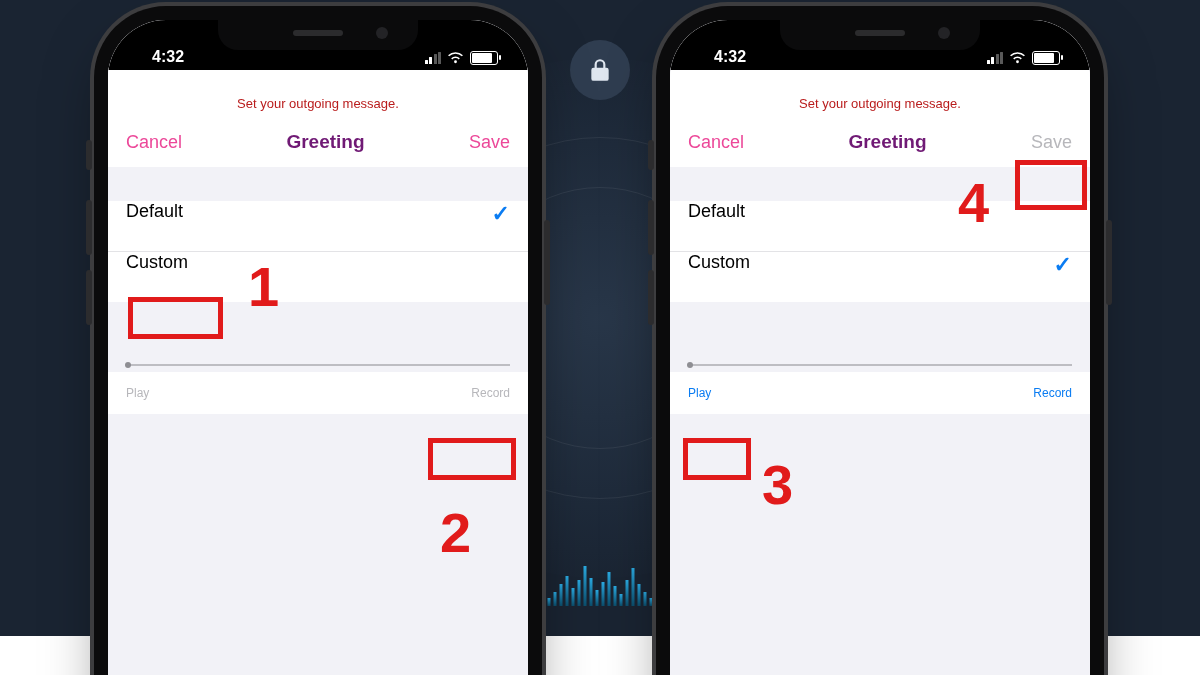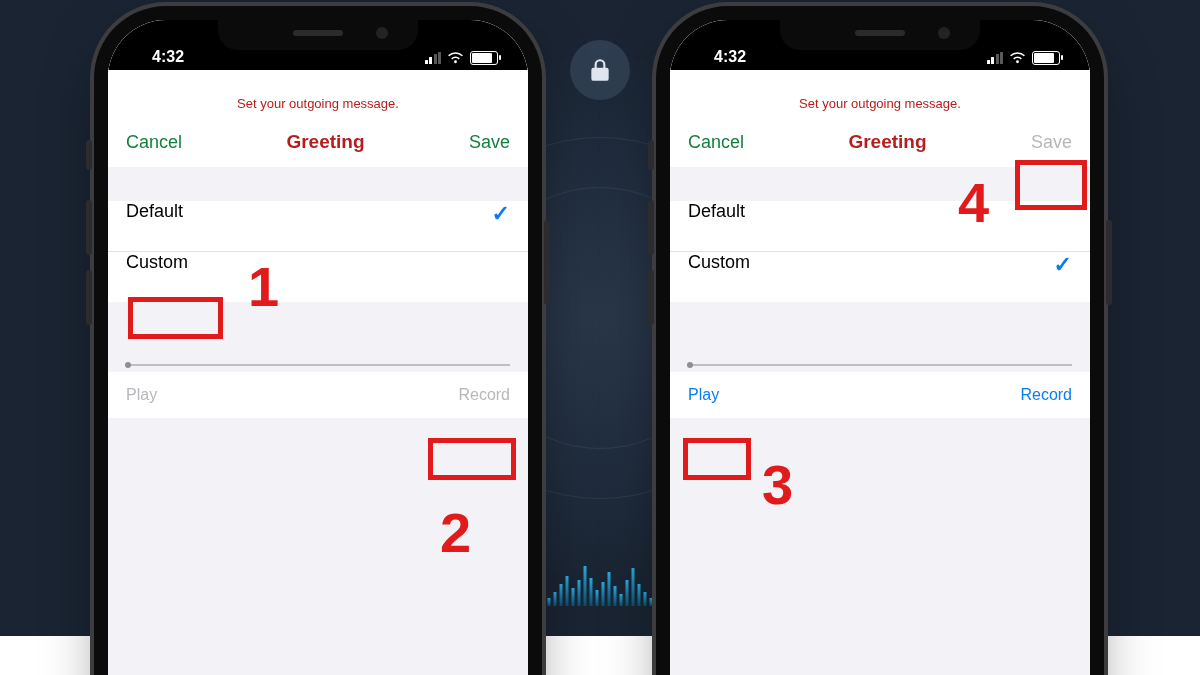--- a/index.html
+++ b/index.html
@@ -34,33 +34,33 @@
   .sig i:nth-child(2){height:7px;}
   .sig i:nth-child(3){height:10px;opacity:.35;}
   .sig i:nth-child(4){height:12px;opacity:.35;}
   .wifi svg{width:17px;height:17px;display:block;}
   .batt{width:26px;height:12px;border:1px solid #fff;border-radius:3px;position:relative;}
   .batt::after{content:"";position:absolute;right:-4px;top:3px;width:2px;height:5px;background:#fff;border-radius:1px;}
   .batt i{position:absolute;left:1px;top:1px;bottom:1px;width:75%;background:#fff;border-radius:1px;}
   .content{position:absolute;top:46px;left:0;right:0;bottom:0;background:#f2f2f7;}
   .hint{text-align:center;font-size:13px;color:#b91c1c;padding:30px 0 12px;background:#fff;}
   .navbar{display:flex;align-items:center;justify-content:space-between;background:#fff;padding:8px 18px 14px;}
-  .nav-btn{font-size:18px;color:#15803d;background:none;border:none;padding:0;}
+  .nav-btn{font-size:18px;color:#ec4899;background:none;border:none;padding:0;}
   .nav-btn.disabled{color:#b7b7bb;}
-  .nav-title{font-size:19px;font-weight:700;color:#b91c1c;}
+  .nav-title{font-size:19px;font-weight:700;color:#701a75;}
   .gap{height:34px;background:#f2f2f7;}
   .list{background:#fff;}
   .row{display:flex;justify-content:space-between;height:50px;padding:0 18px;font-size:18px;color:#000;}
   .row + .row{border-top:1px solid #e3e3e6;}
   .check{color:#0a7cf2;font-size:22px;font-weight:700;}
   .progress-wrap{padding:0 18px;background:#f2f2f7;height:70px;display:flex;align-items:flex-end;}
   .progress{height:2px;background:#bdbdc2;width:100%;position:relative;margin-bottom:6px;}
   .progress .dot{position:absolute;left:0;top:50%;transform:translate(-1px,-50%);width:6px;height:6px;border-radius:50%;background:#8e8e93;}
   .controls{display:flex;align-items:center;justify-content:space-between;background:#fff;padding:14px 18px;font-size:18px;}
-  .ctl{background:none;border:none;padding:0;font-size:16px;}
+  .ctl{background:none;border:none;padding:0;font-size:12px;}
   .ctl.disabled{color:#b7b7bb;}
   .ctl.active{color:#0a7cf2;}
   
   .callout{position:absolute;border:5px solid #e11b1b;box-sizing:border-box;z-index:20;}
   .num{position:absolute;font-size:56px;font-weight:800;color:#e11b1b;font-family:"Arial Black",Arial,sans-serif;z-index:20;}
 </style>
 </head>
 <body>
 
 <div class="stage">

